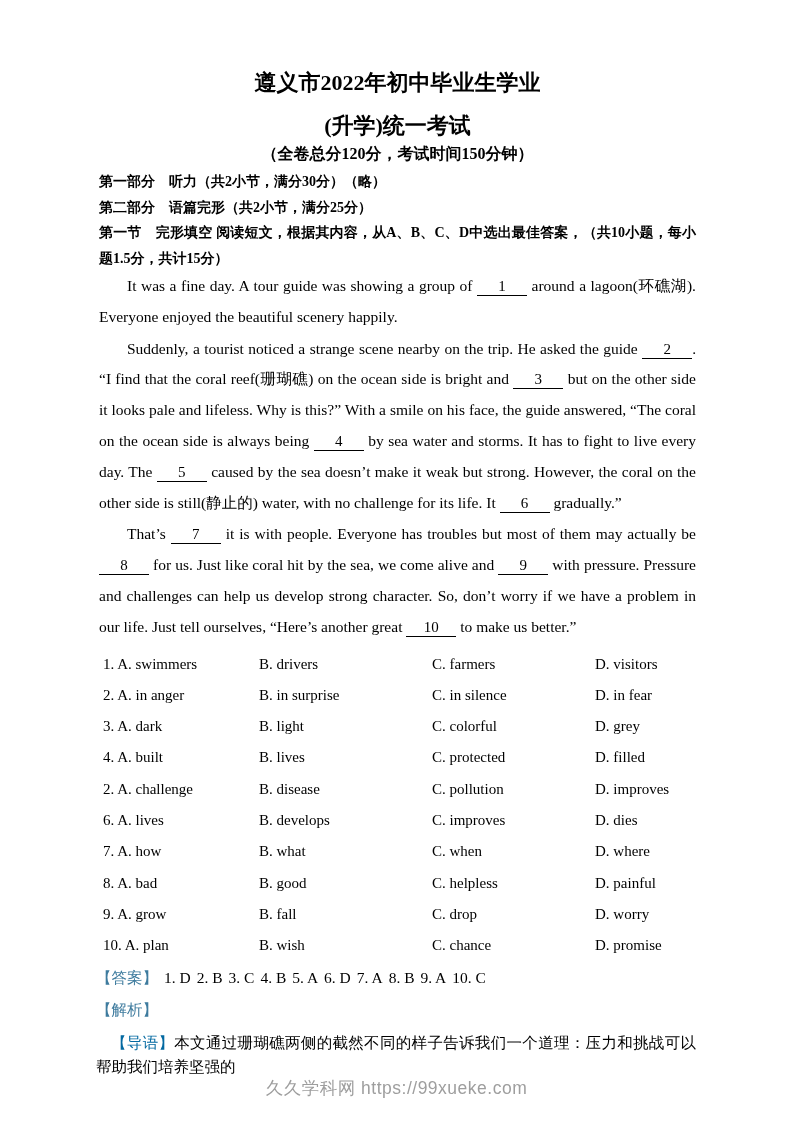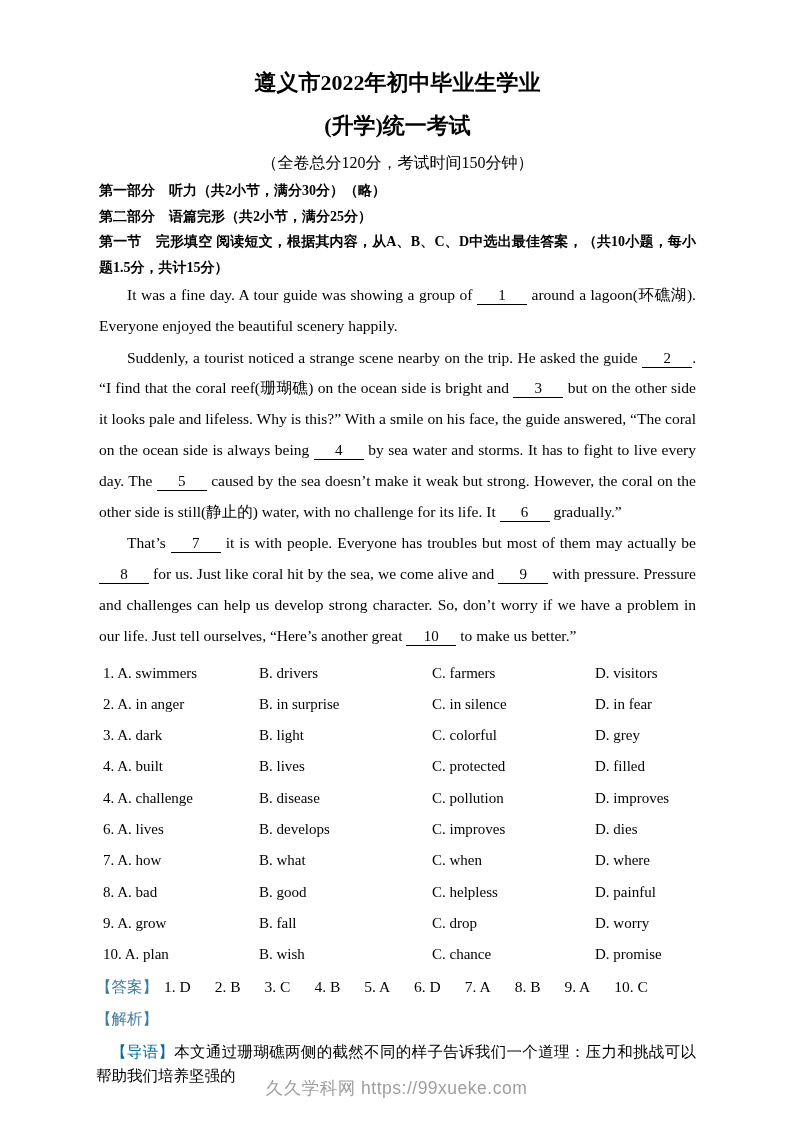--- a/index.html
+++ b/index.html
@@ -11,21 +11,21 @@
     margin:0 auto;
     background:#ffffff;
     overflow:hidden;
     font-family:"Liberation Serif","DejaVu Serif",serif;
     color:#000;
   }
   .content { padding:70px 64px 0 66px; }
 
   .title-line { text-align:center; font-size:22px; font-weight:700; line-height:26px; }
   .title-line.second { margin-top:17px; }
-  .exam-info { text-align:center; font-size:16px; font-weight:400; margin-top:13px; line-height:22px; }
+  .exam-info { text-align:center; font-size:16px; font-weight:700; margin-top:4px; line-height:22px; }
 
   .section-heading { font-size:14px; font-weight:700; line-height:25.5px; text-align:justify; }
   .section-heading.first { margin-top:4px; }
 
   .passage { }
   .passage p {
     font-size:15.5px; line-height:30.8px;
     text-align:justify; text-indent:28px;
     margin:0 0 1px 0;
   }
@@ -45,21 +45,21 @@
     grid-template-columns:156px 173px 163px auto;
     column-gap:0;
     font-size:15px;
     line-height:22px;
     margin-bottom:9.3px;
     padding-left:4px;
   }
 
   .answer-line { display:flex; align-items:baseline; font-size:15.5px; line-height:24px; margin-top:3px; margin-left:-3px; }
   .cn-label { color:var(--accent); font-size:15.5px; white-space:nowrap; }
-  .answer-items { display:flex; gap:24px; margin-left:6px; }
+  .answer-items { display:flex; gap:6px; margin-left:6px; }
   .ans-item { white-space:nowrap; }
 
   .analysis-line { margin-top:8px; margin-left:-3px; line-height:24px; }
 
   .intro-line { margin-top:9px; margin-left:-3px; font-size:15.5px; line-height:24px; text-align:justify; }
   .intro-label { color:#0369a1;margin-left:15px; }
 
   .footer {
     position:absolute; left:0; right:0; bottom:22px;
     text-align:center;
@@ -108,21 +108,21 @@
           <div class="opt-cell">C. colorful</div>
           <div class="opt-cell">D. grey</div>
         </div>
         <div class="opt-row">
           <div class="opt-cell">4. A. built</div>
           <div class="opt-cell">B. lives</div>
           <div class="opt-cell">C. protected</div>
           <div class="opt-cell">D. filled</div>
         </div>
         <div class="opt-row">
-          <div class="opt-cell">4. A. challenge</div>
+          <div class="opt-cell">2. A. challenge</div>
           <div class="opt-cell">B. disease</div>
           <div class="opt-cell">C. pollution</div>
           <div class="opt-cell">D. improves</div>
         </div>
         <div class="opt-row">
           <div class="opt-cell">6. A. lives</div>
           <div class="opt-cell">B. develops</div>
           <div class="opt-cell">C. improves</div>
           <div class="opt-cell">D. dies</div>
         </div>

